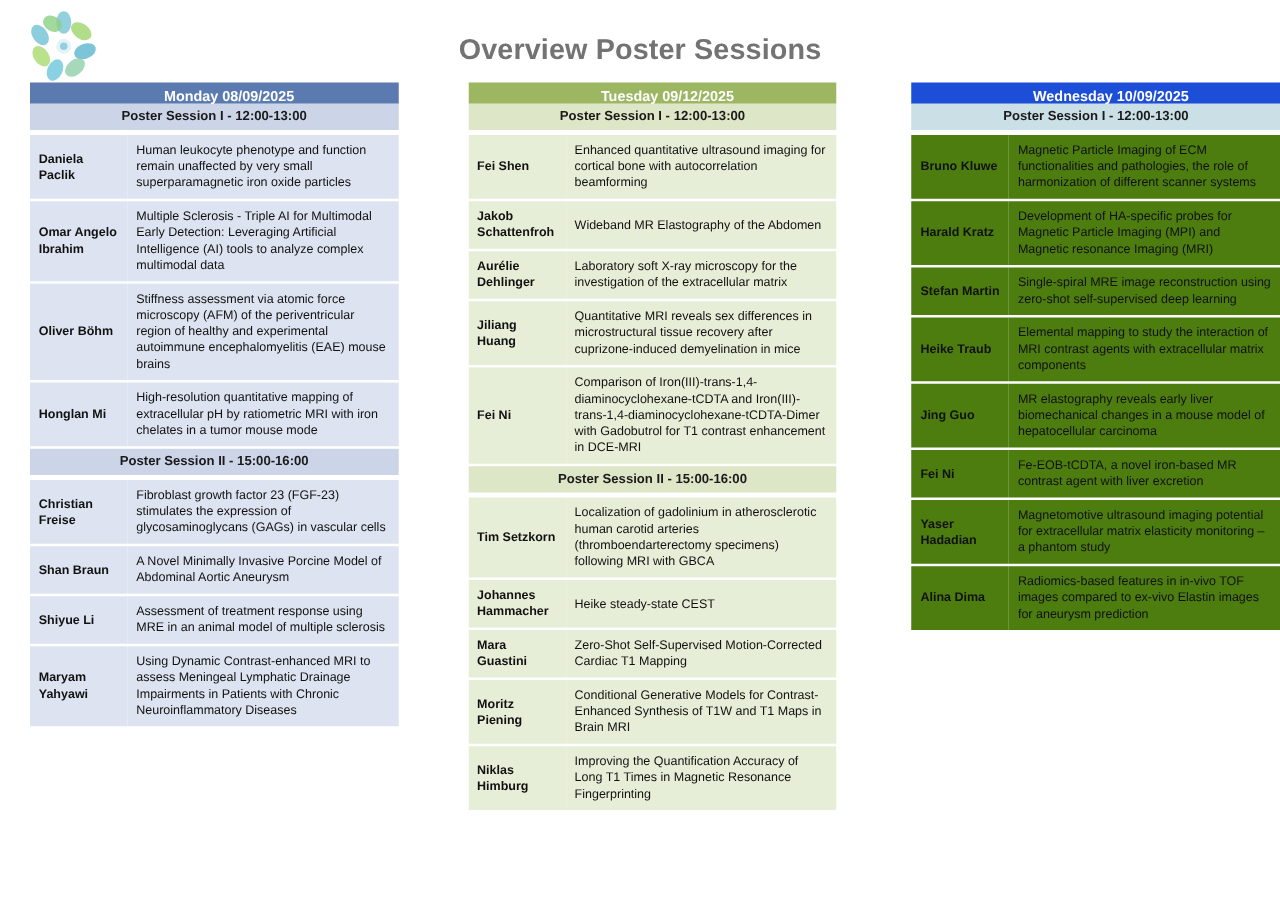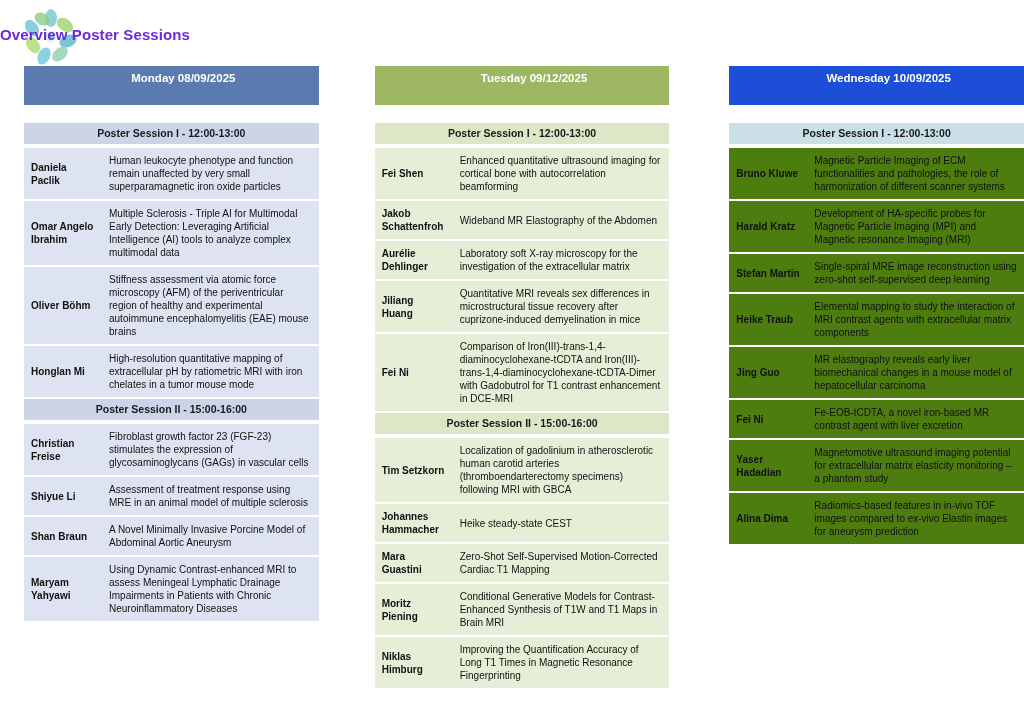--- a/index.html
+++ b/index.html
@@ -18,50 +18,50 @@
   .logo {
     position: absolute;
     left: 20px; top: 8px;
     width: 62px; height: 58px;
   }
   
   .page-title {
     position: absolute;
     left: 0; top: 26px;
     width: 1024px;
-    text-align: left;
-    font-size: 15px;
-    font-weight: bold;
-    color: #6d28d9;
+    text-align: center;
+    font-size: 23px;
+    font-weight: bold;
+    color: #737373;
     letter-spacing: 0.1px;
   }
   
   .columns {
     position: absolute;
     left: 0; top: 66px;
     width: 1024px;
     display: flex;
     justify-content: flex-start;
   }
   .col {
     width: 302px;
     margin-right: 0;
   }
   .col.c1 { margin-left: 24px; }
   .col.c2 { margin-left: 56px; }
   .col.c3 { margin-left: 60px; }
 
   .day-header {
-    height: 39px;
+    height: 17px;
     line-height: 25px;
     text-align: center;
     color: #ffffff;
     font-weight: bold;
     font-size: 11.5px;
-    margin-bottom: 18px;
+    margin-bottom: 0;
     padding-left: 24px;
   }
   .session-header {
     height: 21px;
     line-height: 21px;
     text-align: center;
     font-weight: bold;
     font-size: 10.5px;
     color: #1a1a1a;
     margin-bottom: 2px;
@@ -150,28 +150,28 @@
       </table>
 
       <div class="session-header">Poster Session II - 15:00-16:00</div>
       <table class="ptable">
         <tbody>
           <tr>
             <td class="name">Christian Freise</td>
             <td class="title">Fibroblast growth factor 23 (FGF-23) stimulates the expression of glycosaminoglycans (GAGs) in vascular cells</td>
           </tr>
           <tr>
+            <td class="name">Shan Braun</td>
+            <td class="title">A Novel Minimally Invasive Porcine Model of Abdominal Aortic Aneurysm</td>
+          </tr>
+          <tr>
             <td class="name">Shiyue Li</td>
             <td class="title">Assessment of treatment response using MRE in an animal model of multiple sclerosis</td>
           </tr>
           <tr>
-            <td class="name">Shan Braun</td>
-            <td class="title">A Novel Minimally Invasive Porcine Model of Abdominal Aortic Aneurysm</td>
-          </tr>
-          <tr>
             <td class="name">Maryam Yahyawi</td>
             <td class="title">Using Dynamic Contrast-enhanced MRI to assess Meningeal Lymphatic Drainage Impairments in Patients with Chronic Neuroinflammatory Diseases</td>
           </tr>
         </tbody>
       </table>
     </div>
 
     <div class="col c2">
       <div class="day-header">Tuesday 09/12/2025</div>
 

